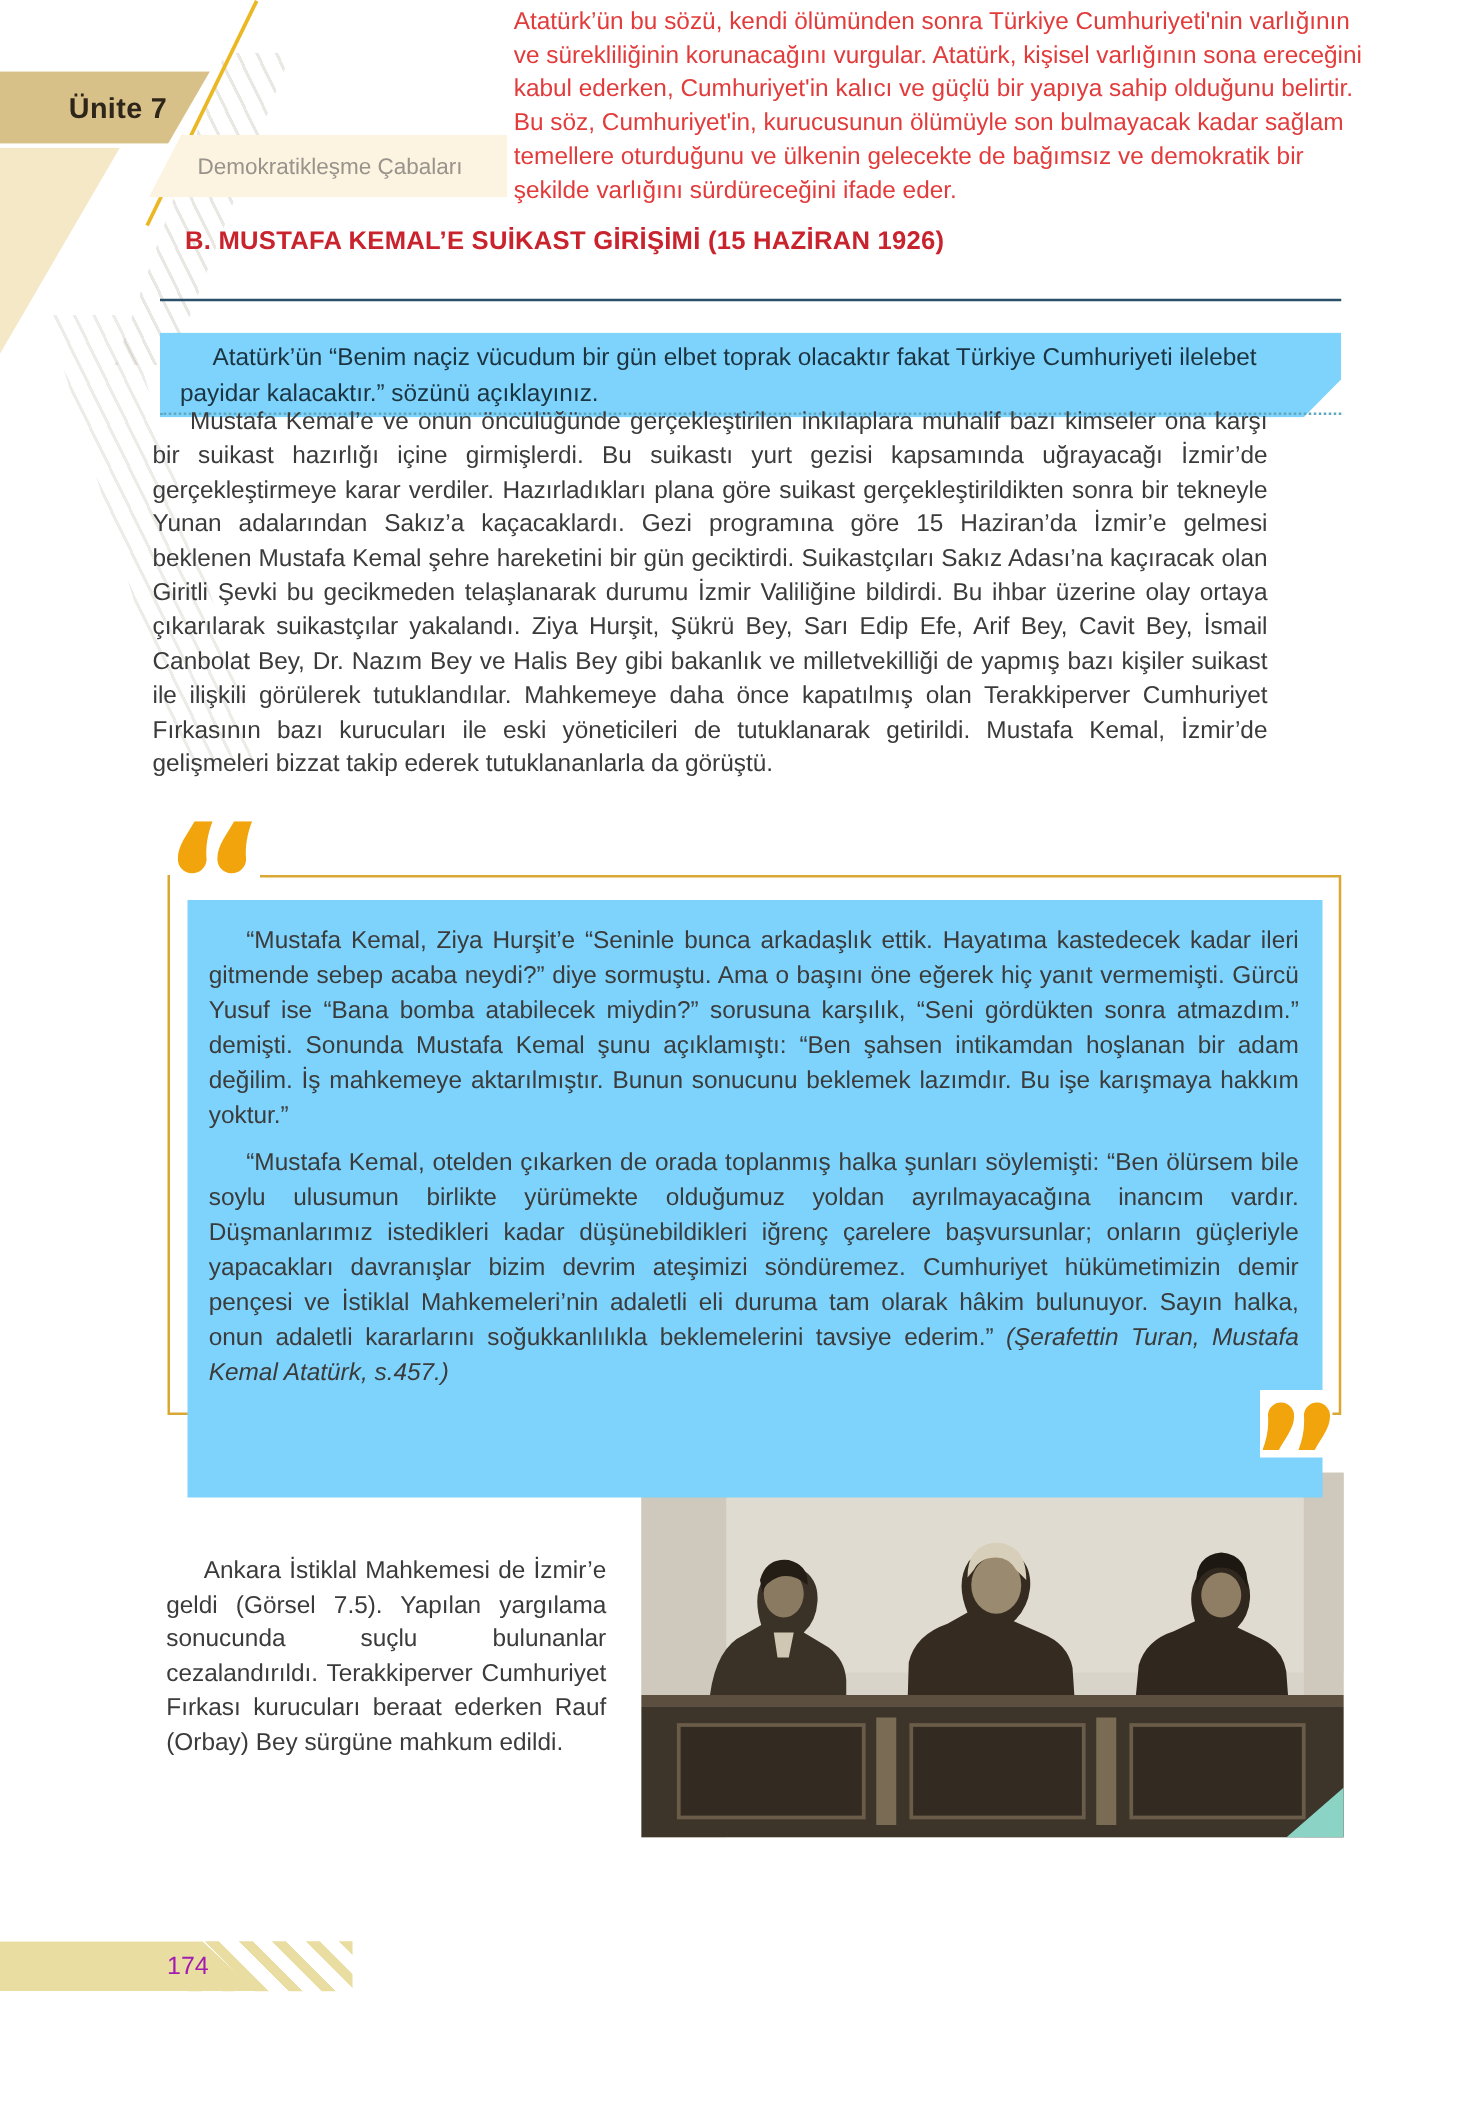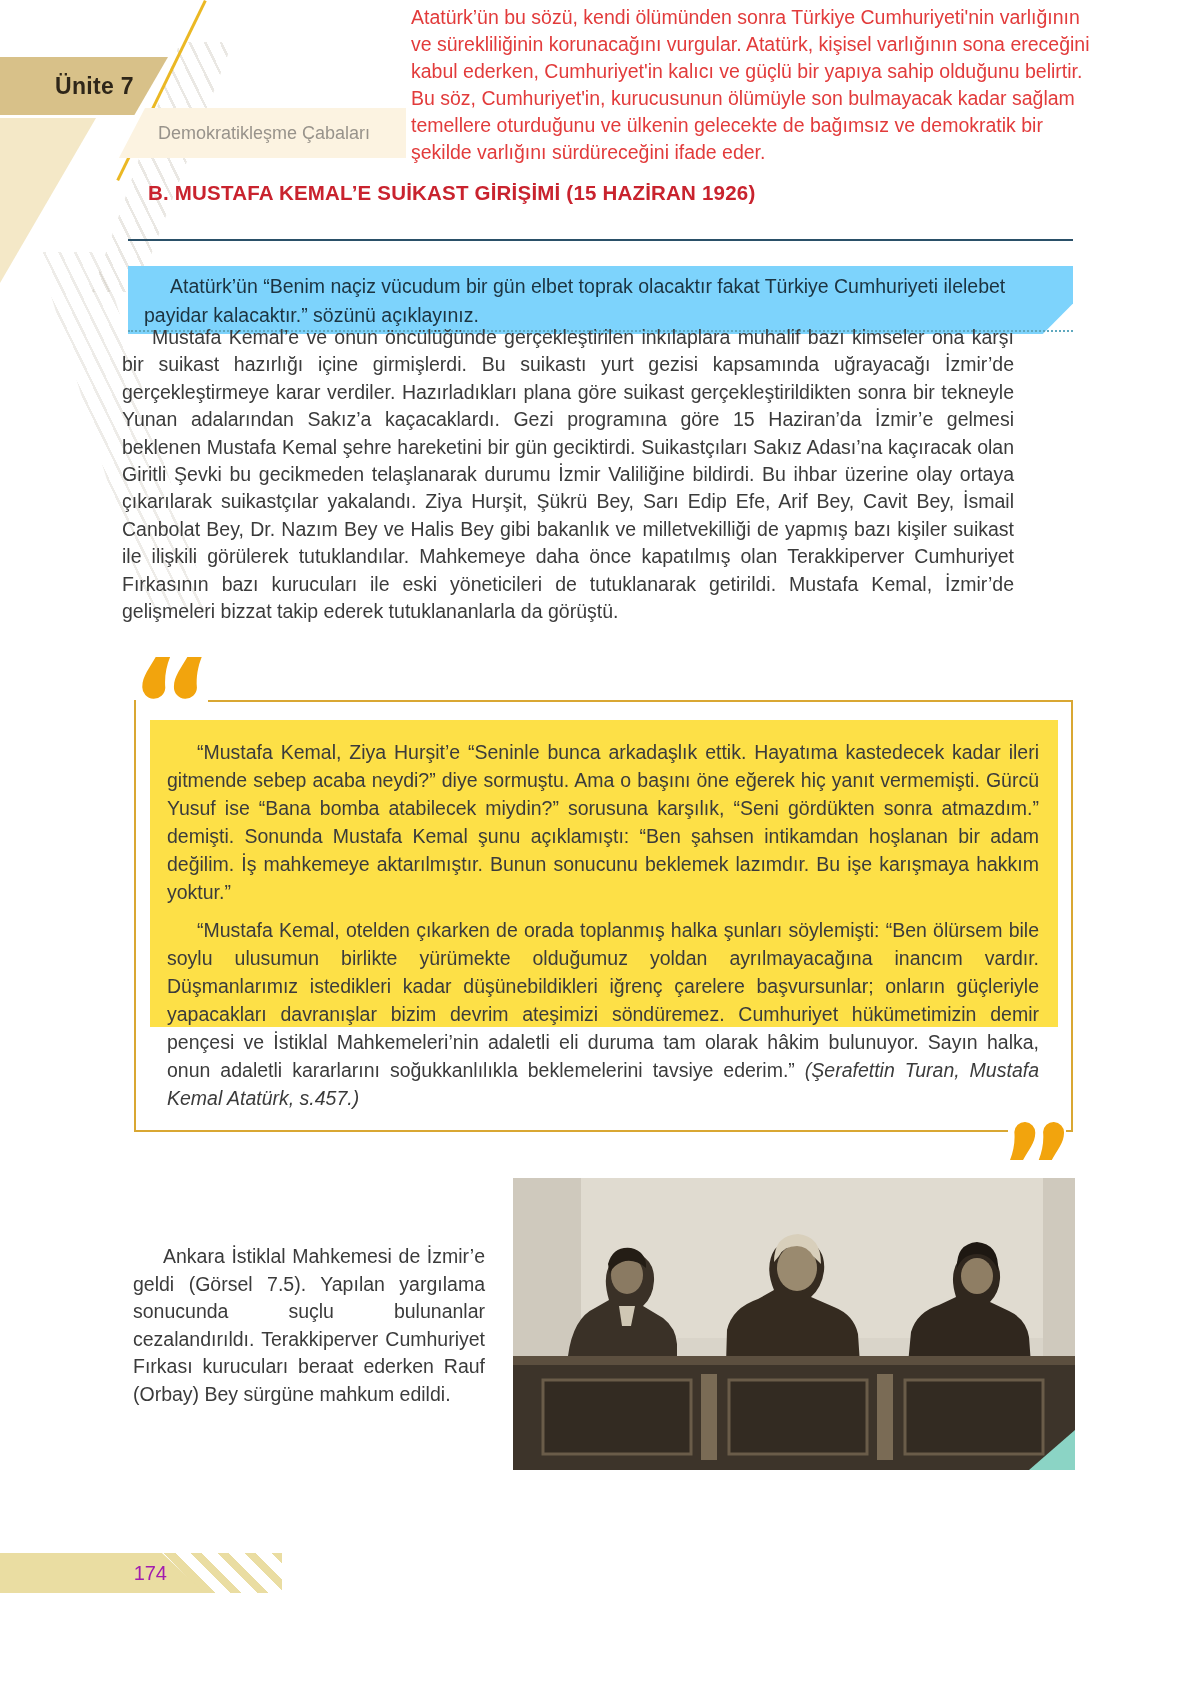--- a/index.html
+++ b/index.html
@@ -80,22 +80,22 @@
     font-size:19.5px;line-height:27.4px;color:#3B3B3B;
     text-align:justify;text-indent:30px;
   }
 
   
   .quote-frame{
     left:134px;top:700px;width:939px;height:432px;
     border:2px solid #D9A733;box-sizing:border-box;z-index:1;
   }
   .quote-inner{
-    left:150px;top:720px;width:908px;height:307px;
-    background:#fde047;box-sizing:border-box;padding:18px 19px 0 17px;z-index:1;
+    left:150px;top:720px;width:908px;height:478px;
+    background:#7dd3fc;box-sizing:border-box;padding:18px 19px 0 17px;z-index:1;
   }
   .quote-inner p{
     margin:0 0 10px 0;font-size:19.5px;line-height:28px;color:#3B3B3B;
     text-align:justify;text-indent:30px;
   }
   .quote-inner .attr{font-style:italic;}
   .qmark-patch{
     background:#ffffff;z-index:2;display:flex;align-items:center;justify-content:center;
   }
   .open-quote-patch{left:136px;top:650px;width:72px;height:60px;}

